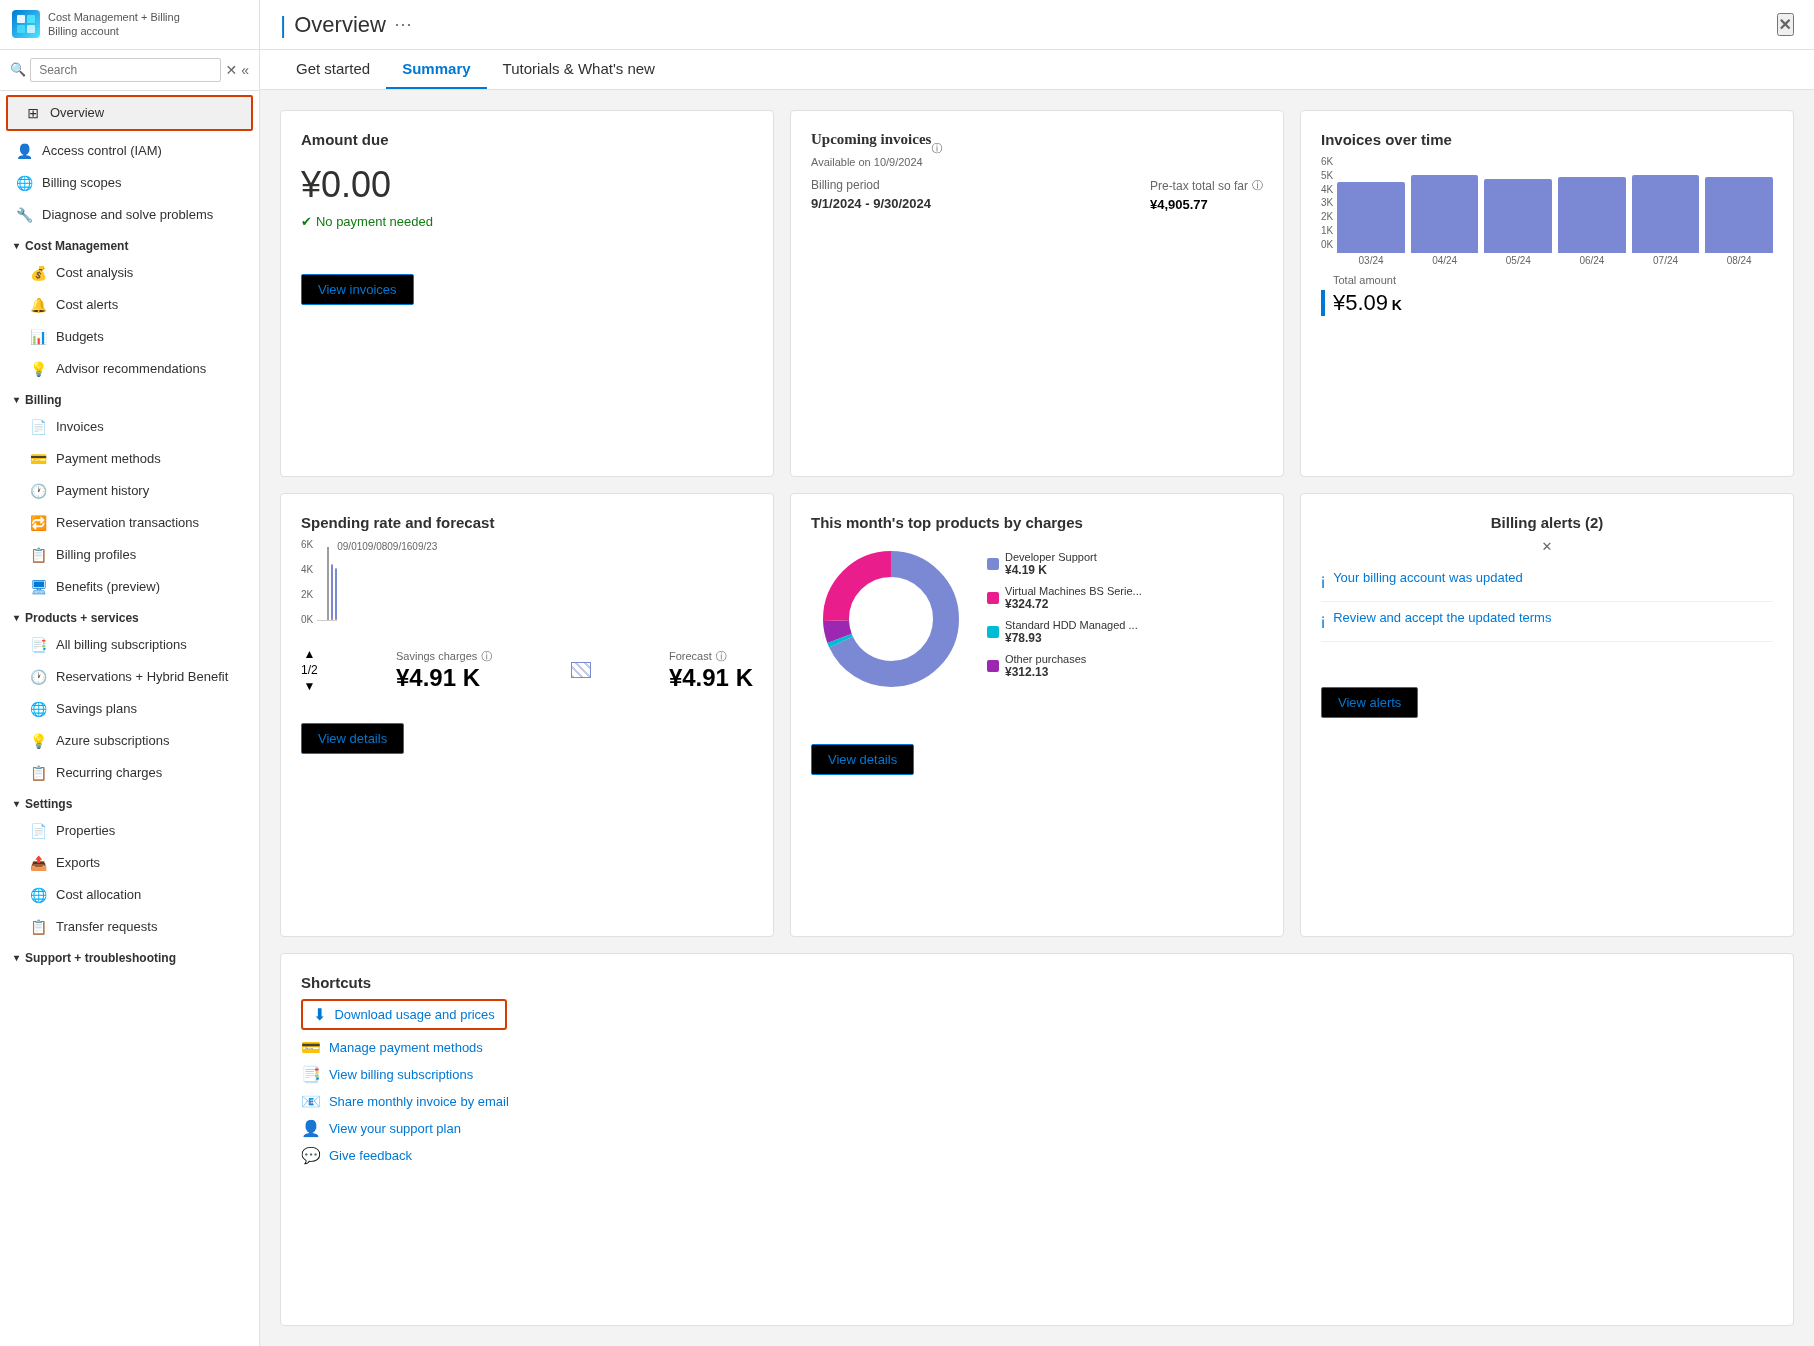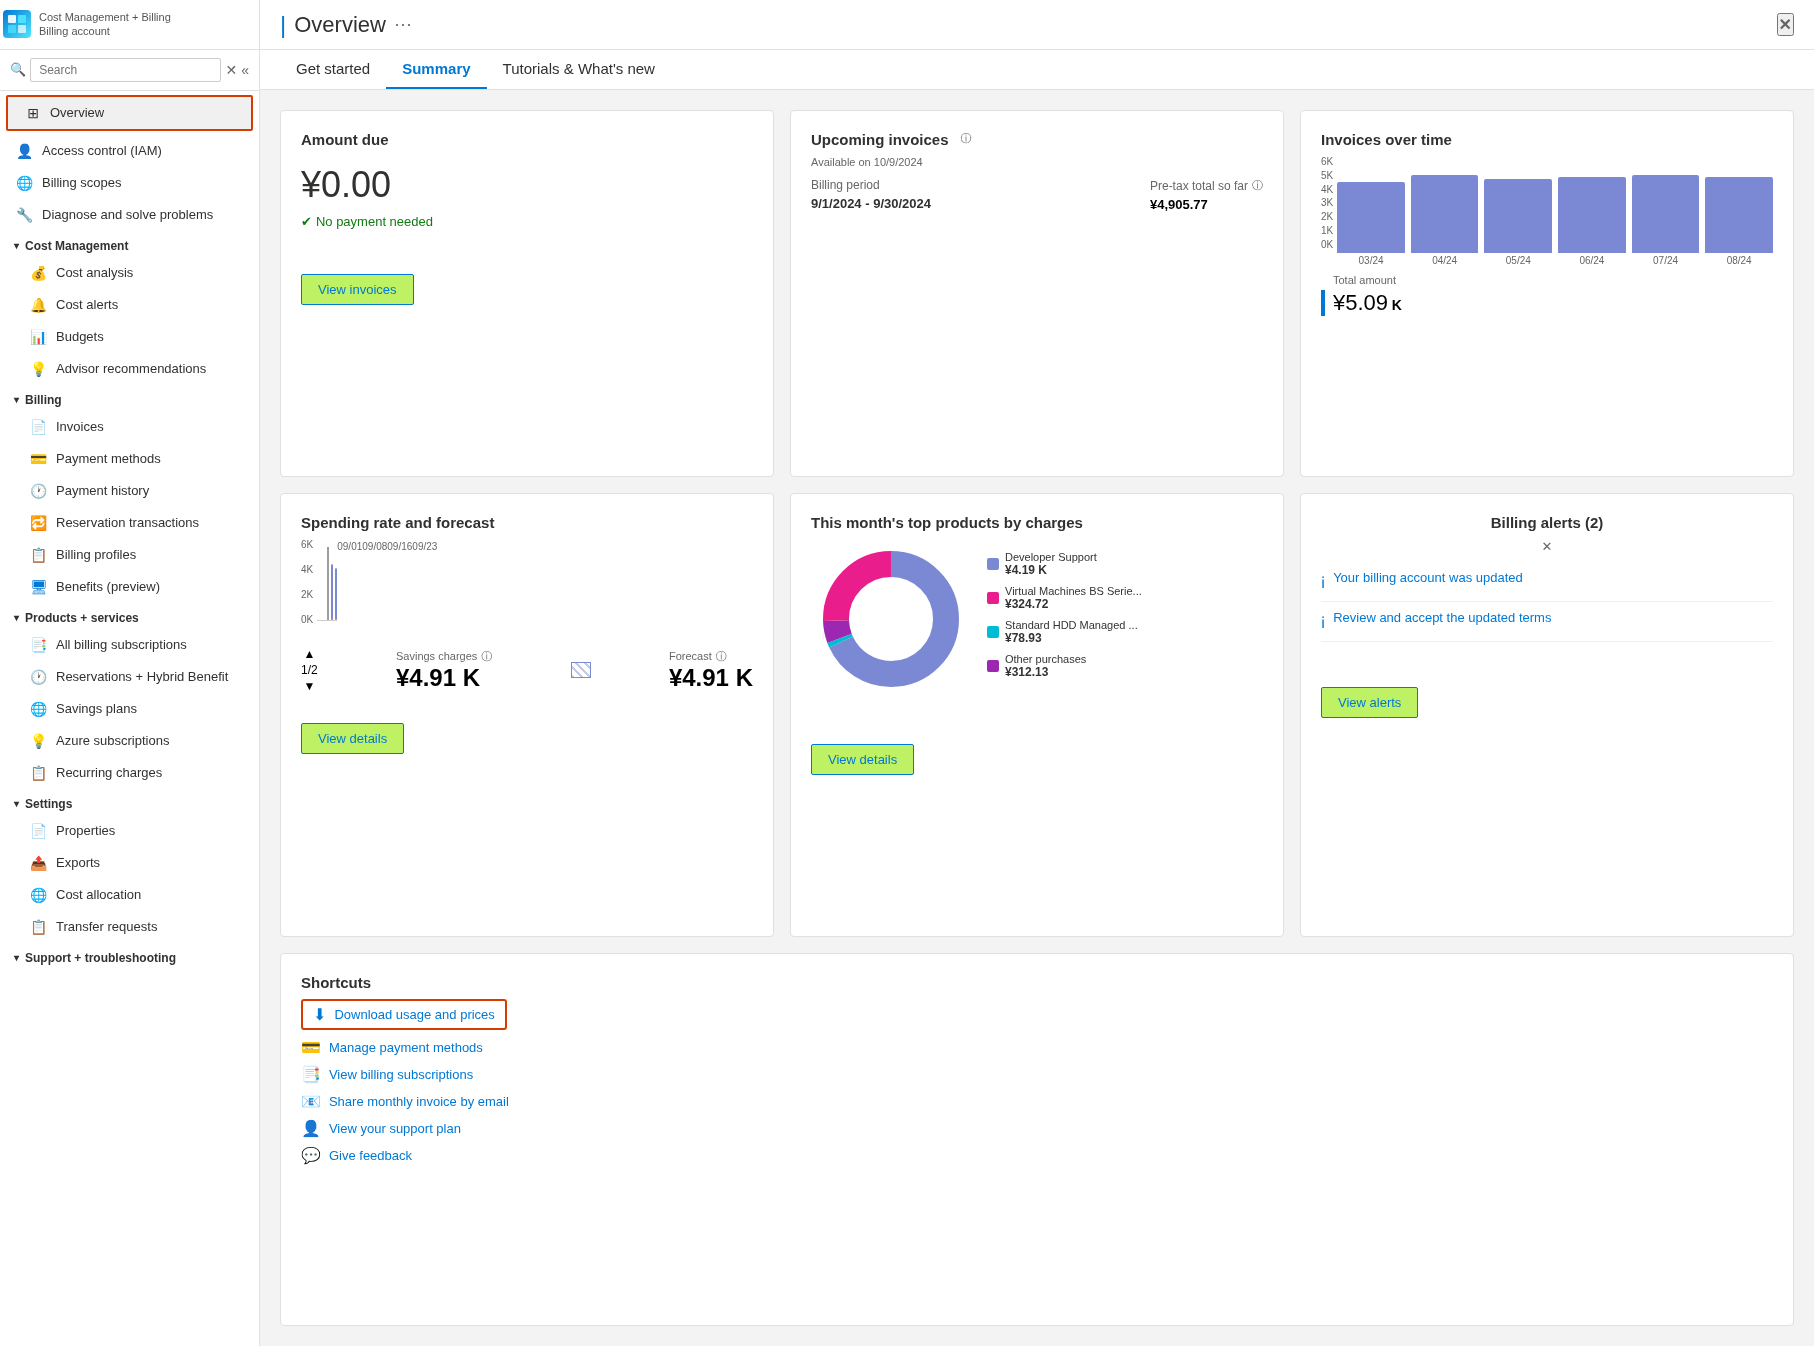--- a/index.html
+++ b/index.html
@@ -12,21 +12,21 @@
       background: #fff;
       border-right: 1px solid #e0e0e0;
       display: flex;
       flex-direction: column;
       overflow-y: auto;
       height: 100vh;
     }
     .sidebar-header {
       display: flex;
       align-items: center;
-      padding: 10px 3px;
+      padding: 10px 12px;
       border-bottom: 1px solid #e0e0e0;
       gap: 8px;
     }
     .sidebar-logo {
       width: 28px; height: 28px;
       background: linear-gradient(135deg, #0078d4, #50e6ff);
       border-radius: 4px;
       display: flex; align-items: center; justify-content: center;
       color: #fff; font-size: 11px; font-weight: bold;
     }
@@ -109,21 +109,21 @@
       background: #fff; border: 1px solid #e0e0e0; border-radius: 4px;
       padding: 20px;
     }
     .card-title { font-size: 15px; font-weight: 600; color: #323130; margin-bottom: 8px; }
     .card-subtitle { font-size: 11px; color: #666; margin-bottom: 6px; }
 
     
     .amount-due-value { font-size: 36px; font-weight: 300; color: #323130; margin: 16px 0 8px 0; }
     .no-payment { color: #107c10; font-size: 13px; display: flex; align-items: center; gap: 4px; }
     .view-btn {
-      border: 1px solid #0078d4; background: #bef264; color: #0078d4;
+      border: 1px solid #0078d4; background: #000000; color: #0078d4;
       padding: 7px 16px; font-size: 13px; cursor: pointer; border-radius: 2px;
       margin-top: 30px; display: inline-block;
     }
 
     
     .invoice-row { display: flex; justify-content: space-between; margin-top: 10px; }
     .invoice-label { font-size: 12px; color: #666; }
     .invoice-period { font-size: 13px; font-weight: 600; color: #323130; margin-top: 4px; }
     .pretax-label { font-size: 12px; color: #666; display: flex; align-items: center; gap: 4px; }
     .pretax-value { font-size: 13px; font-weight: 600; margin-top: 4px; }
@@ -354,21 +354,21 @@
       <div class="amount-due-value">¥0.00</div>
       <div class="no-payment">
         <span class="green-check">✔</span>
         <span>No payment needed</span>
       </div>
       <br>
       <button class="view-btn">View invoices</button>
     </div>
 
     <div class="card">
-      <div style="display:flex;align-items:flex-start;gap:12px;">
+      <div style="display:flex;align-items:flex-end;gap:0;font-family:Liberation Serif, serif;">
         <div class="card-title">Upcoming invoices</div>
         <span class="info-icon">ⓘ</span>
       </div>
       <div class="card-subtitle">Available on 10/9/2024</div>
       <div class="invoice-row">
         <div>
           <div class="invoice-label">Billing period</div>
           <div class="invoice-period">9/1/2024 - 9/30/2024</div>
         </div>
         <div>

